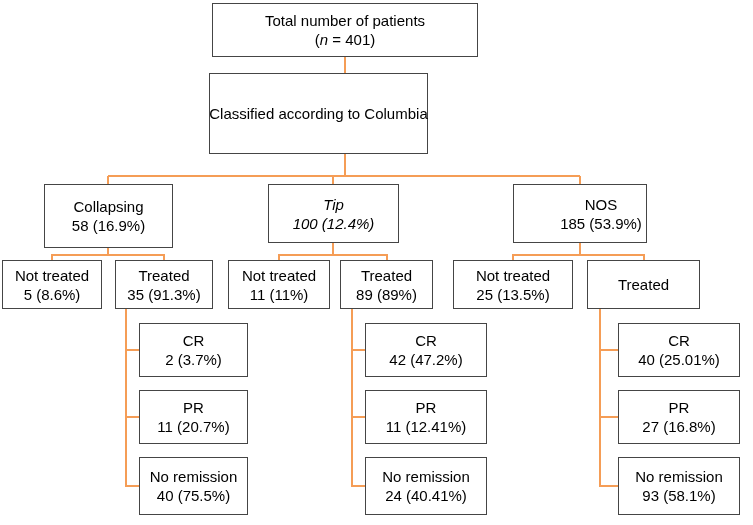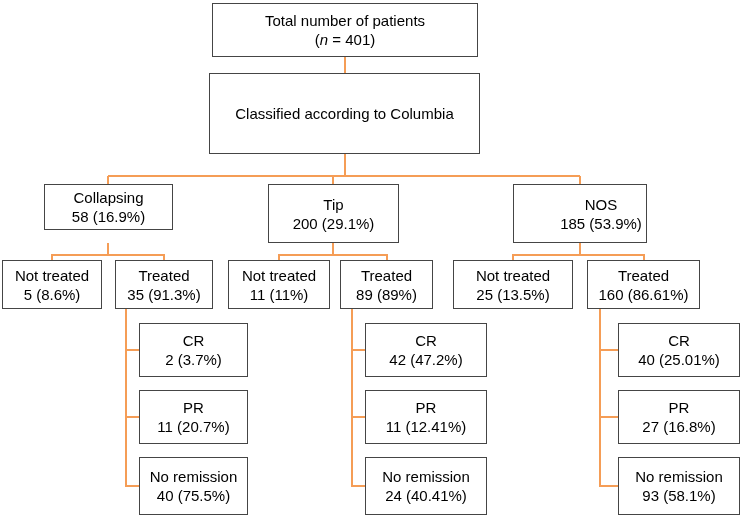--- a/index.html
+++ b/index.html
@@ -55,32 +55,32 @@
     <path class="conn" d="M126 309 V486 H139 M126 350 H139 M126 417 H139"></path>
     <path class="conn" d="M352 309 V486 H365 M352 350 H365 M352 417 H365"></path>
     <path class="conn" d="M600 309 V486 H618 M600 350 H618 M600 417 H618"></path>
   </svg>
 
   <div class="node" style="left:212px; top:3px; width:266px; height:54px;">
     <div class="ln">Total number of patients</div>
     <div class="ln"><span>(</span><span class="it">n</span><span> = 401)</span></div>
   </div>
 
-  <div class="node" style="left:209px; top:73px; width:271px; height:81px;">
+  <div class="node" style="left:209px; top:73px; width:219px; height:81px;">
     <div class="ln">Classified according to Columbia</div>
   </div>
 
-  <div class="node" style="left:44px; top:184px; width:129px; height:46px;">
+  <div class="node" style="left:44px; top:184px; width:129px; height:64px;">
     <div class="ln">Collapsing</div>
     <div class="ln">58 (16.9%)</div>
   </div>
 
-  <div class="node" style="left:268px; top:184px; width:131px; height:59px;">
+  <div class="node" style="left:268px; top:184px; width:131px; height:59px;font-style:italic;">
     <div class="ln">Tip</div>
-    <div class="ln">200 (29.1%)</div>
+    <div class="ln">100 (12.4%)</div>
   </div>
 
   <div class="node" style="left:513px; top:184px; width:134px; height:59px;padding-left:44px;">
     <div class="ln">NOS</div>
     <div class="ln">185 (53.9%)</div>
   </div>
 
   <div class="node" style="left:2px; top:260px; width:100px; height:49px;">
     <div class="ln">Not treated</div>
     <div class="ln">5 (8.6%)</div>
@@ -101,21 +101,20 @@
     <div class="ln">89 (89%)</div>
   </div>
 
   <div class="node" style="left:453px; top:260px; width:120px; height:49px;">
     <div class="ln">Not treated</div>
     <div class="ln">25 (13.5%)</div>
   </div>
 
   <div class="node" style="left:587px; top:260px; width:113px; height:49px;">
     <div class="ln">Treated</div>
-    <div class="ln">160 (86.61%)</div>
   </div>
 
   <div class="node" style="left:139px; top:323px; width:109px; height:54px;">
     <div class="ln">CR</div>
     <div class="ln">2 (3.7%)</div>
   </div>
 
   <div class="node" style="left:139px; top:390px; width:109px; height:54px;">
     <div class="ln">PR</div>
     <div class="ln">11 (20.7%)</div>

